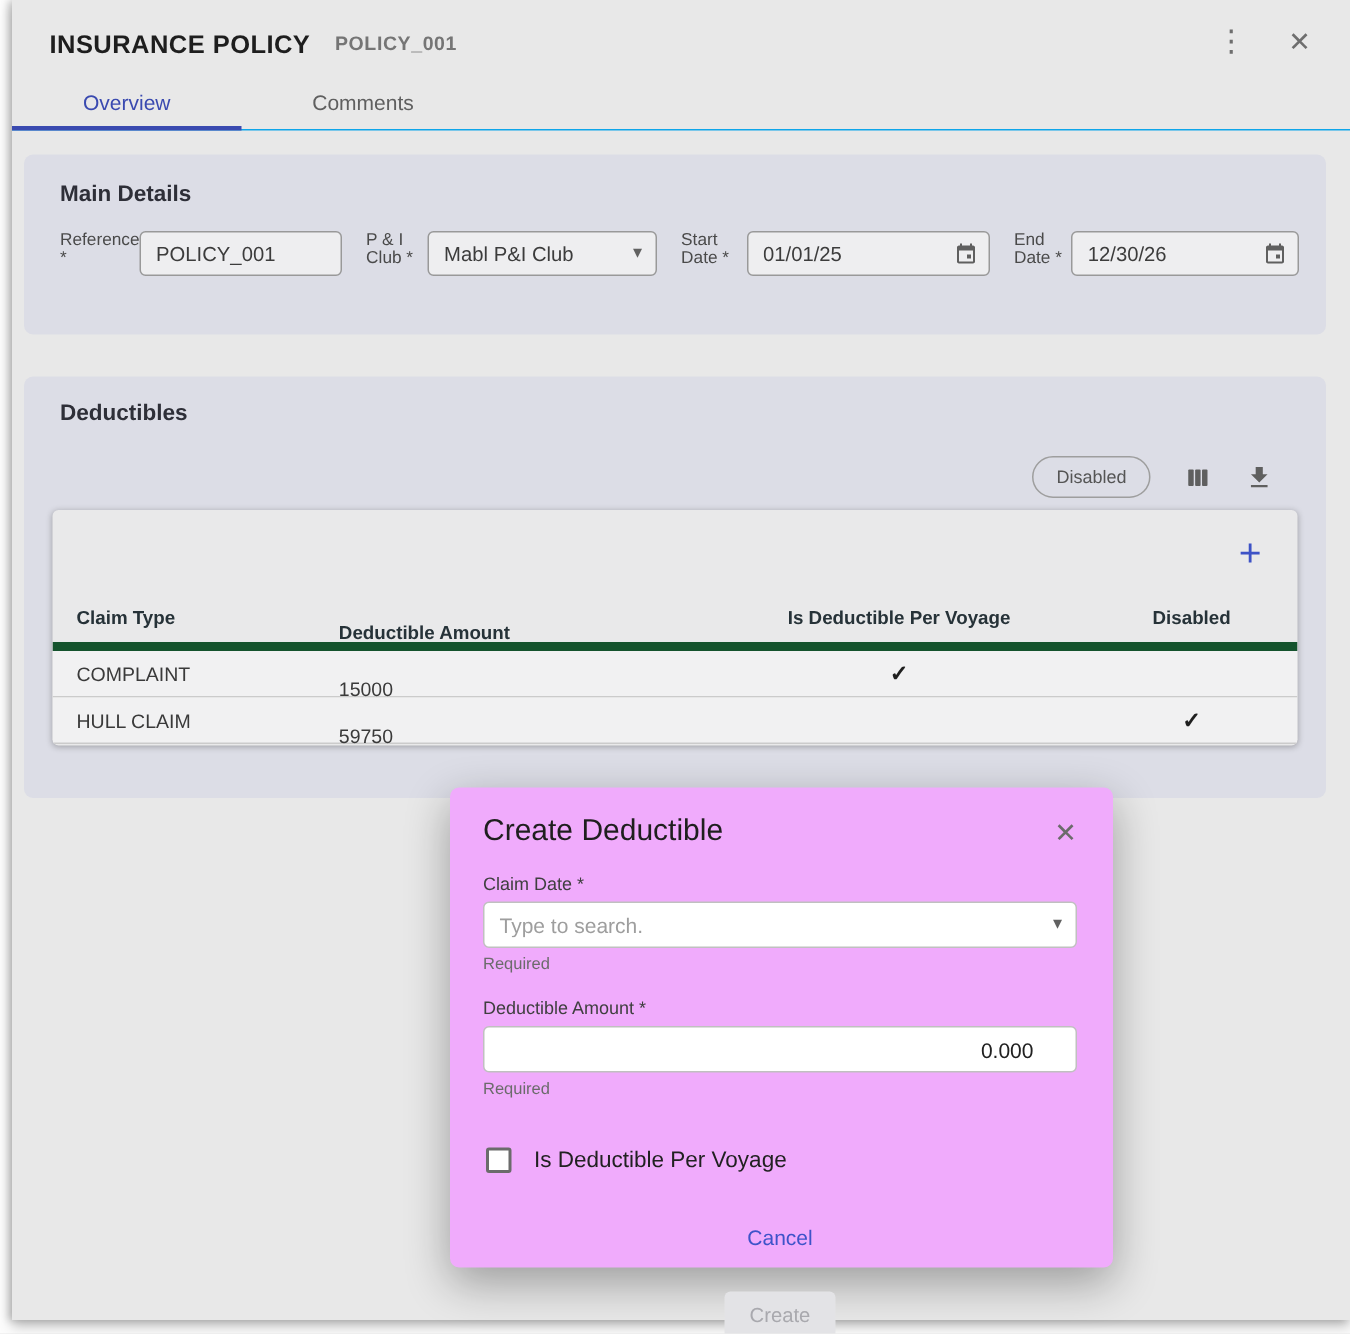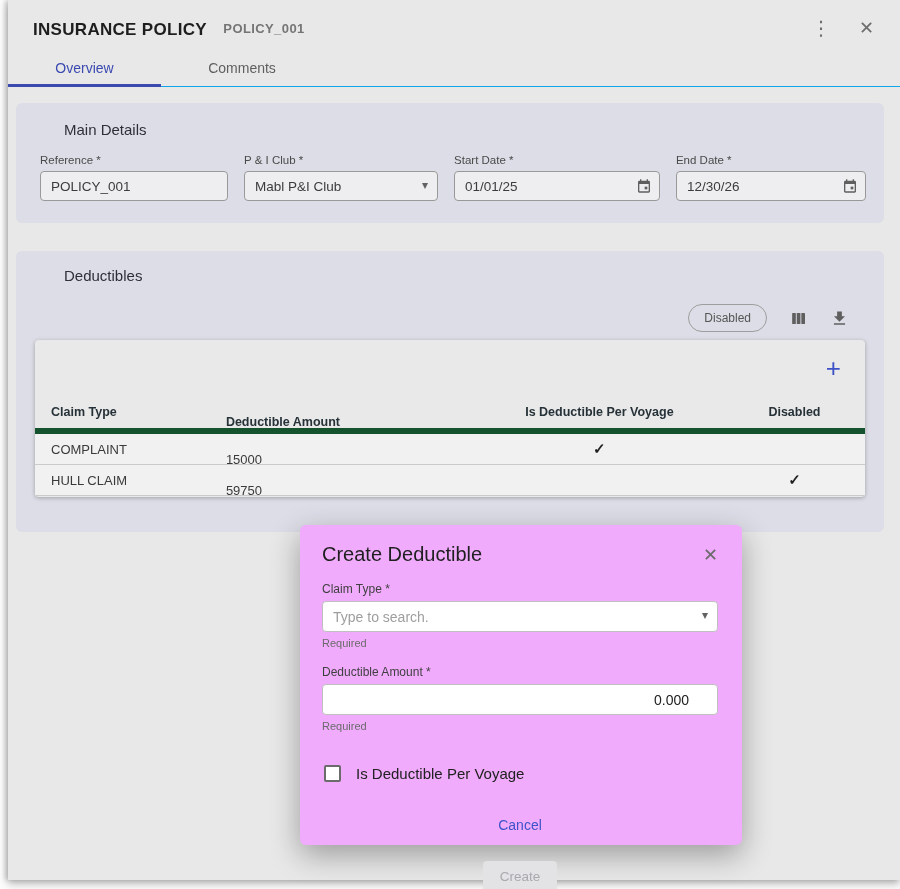--- a/index.html
+++ b/index.html
@@ -27,25 +27,25 @@
   .tabs { display:flex; margin-top:8px; border-bottom:1px solid #0ea5e9; position:relative; }
   .tab { height:36px; display:flex; align-items:center; justify-content:center; font-size:14px; cursor:pointer; position:relative; }
   .tab-overview { width:153px; color:#3a4ab0; font-weight:500; }
   .tab-comments { width:162px; color:#5f5f5f; }
   .tab-underline { position:absolute; left:0; bottom:-1px; width:153px; height:3px; background:#3a4ab0; }
   
   .content { padding:16px 16px 0 8px; }
   .section {
     background:#dcdde6; border-radius:6px; width:868px;
   }
-  .section-title { font-size:15px; font-weight:normal; color:#2e2f38;margin-left:24px; }
+  .section-title { font-size:15px; font-weight:bold; color:#2e2f38; }
   
   .main-details { height:120px; padding:18px 18px 0 24px; }
   .fields-row { display:flex; gap:16px; margin-top:16px; }
-  .field { display:flex; flex-direction:column; }
+  .field { display:flex; flex-direction:row; }
   .f-ref { width:190px; } .f-club { width:196px; } .f-start { width:208px; } .f-end { width:192px; }
   .field-label { font-size:11.5px; color:#4a4a4a; margin-bottom:5px; }
   .input-wrap { position:relative; }
   .text-input {
     width:100%; height:30px; background:#eeeef0; border:1px solid #999;
     border-radius:4px; padding:0 32px 0 10px; font-size:13.5px; color:#3c3c3c;
     font-family:"Liberation Sans", sans-serif; outline:none;
   }
   .text-input.no-icon { padding-right:10px; }
   .caret { position:absolute; right:10px; top:7px; font-size:12px; color:#616161; pointer-events:none; }
@@ -208,21 +208,21 @@
 
   </div>
 </div>
 
 <div class="modal">
   <div class="modal-head">
     <span class="modal-title">Create Deductible</span>
     <button class="modal-close">✕</button>
   </div>
 
-  <div class="m-label">Claim Type *</div>
+  <div class="m-label">Claim Date *</div>
   <div class="m-input-wrap">
     <input class="m-input" placeholder="Type to search." style="">
     <span class="caret">▾</span>
   </div>
   <div class="m-hint">Required</div>
 
   <div class="m-label">Deductible Amount *</div>
   <div class="m-input-wrap">
     <input class="m-input amount" value="0.000" style="">
   </div>

